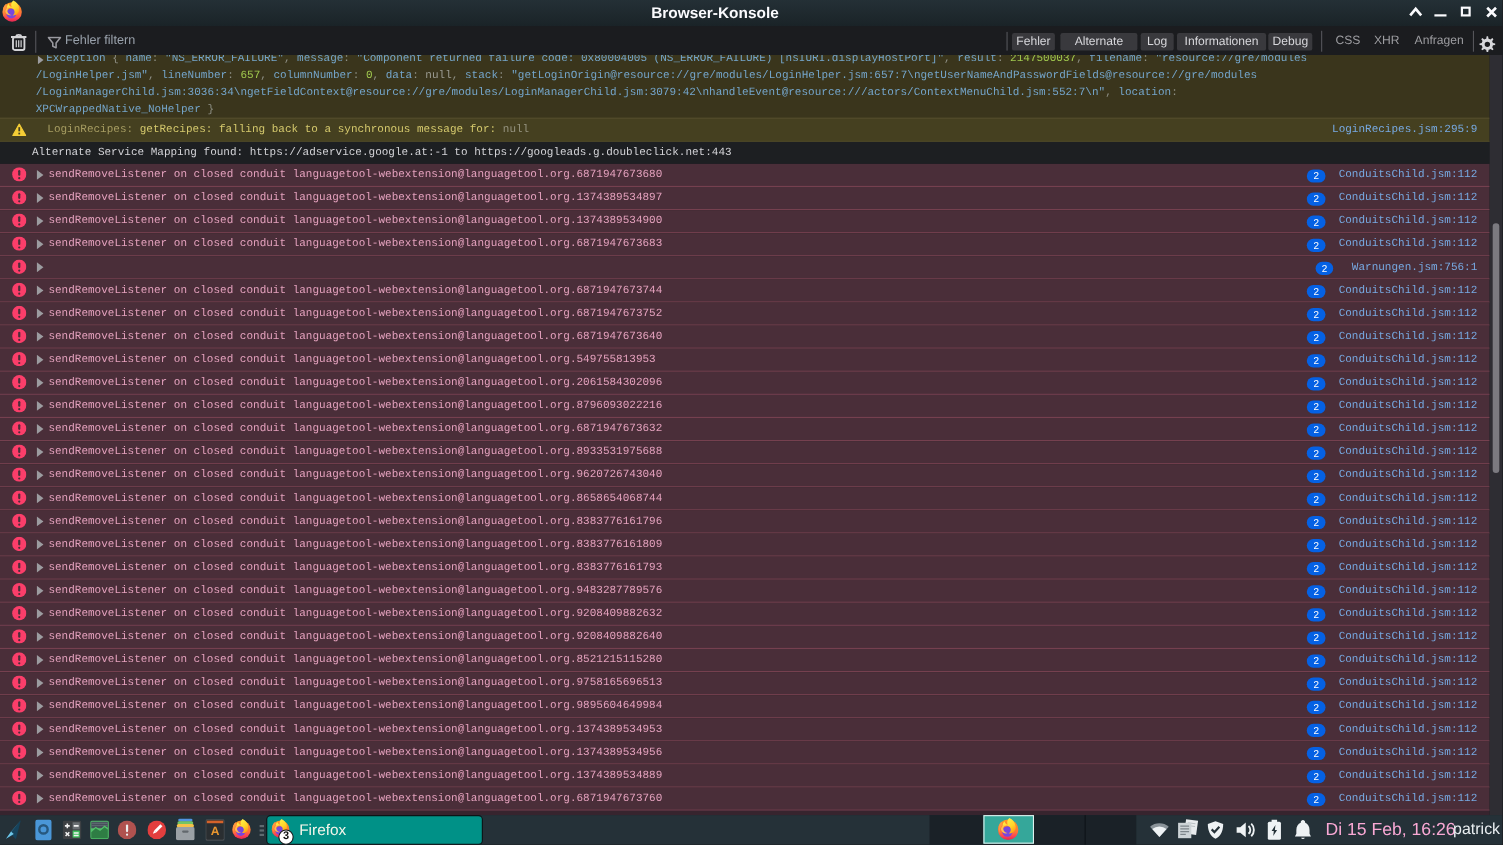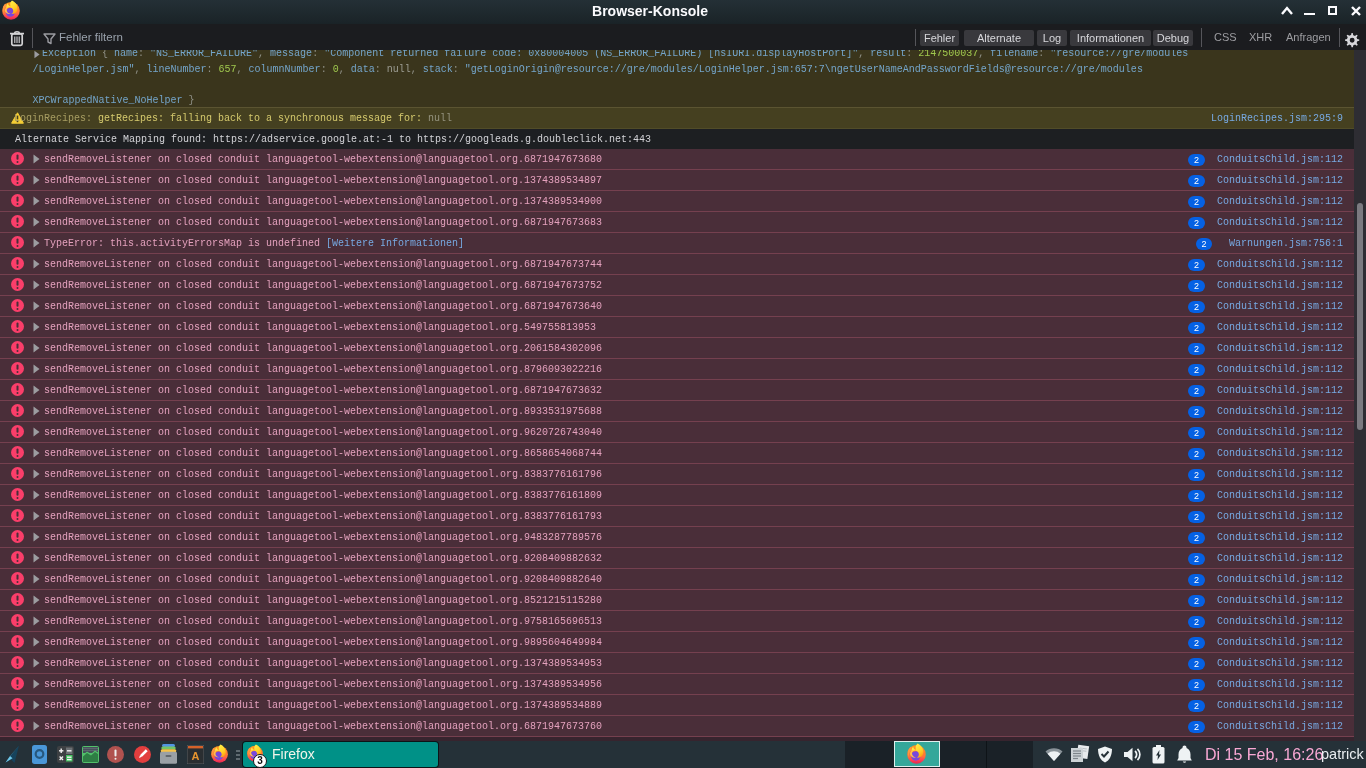--- a/index.html
+++ b/index.html
@@ -87,35 +87,36 @@
 
 <div class="abs" style="left:1354px;top:50px;width:12px;height:691px;background:#2e2d33"></div>
 <div class="abs" style="left:1357px;top:203px;width:6px;height:227px;background:#7b7a80;border-radius:3.5px"></div>
 
 <div class="abs" style="left:0;top:50px;width:1354px;height:58px;background:#3a351c;border-bottom:1px solid #5b5431;overflow:hidden">
 <svg class="abs" style="left:33.5px;top:0px" width="6" height="9" viewBox="0 0 7 10">
         <polygon points="0.5,0.5 6.5,5 0.5,9.5" fill="#9c9ca0"></polygon>
       </svg>
 <div class="mono xgray" style="position:absolute;left:42px;top:-4px;line-height:15.5px"><span class="xb">Exception</span> { <span class="xb">name</span>: <span class="xb">"NS_ERROR_FAILURE"</span>, <span class="xb">message</span>: <span class="xb">"Component returned failure code: 0x80004005 (NS_ERROR_FAILURE) [nsIURI.displayHostPort]"</span>, <span class="xb">result</span>: <span class="xg">2147500037</span>, <span class="xb">filename</span>: <span class="xb">"resource://gre/modules</span></div>
 <div class="mono xgray" style="position:absolute;left:32.5px;top:11.5px;line-height:15.5px"><span class="xb">/LoginHelper.jsm"</span>, <span class="xb">lineNumber</span>: <span class="xg">657</span>, <span class="xb">columnNumber</span>: <span class="xg">0</span>, <span class="xb">data</span>: <span class="xn">null</span>, <span class="xb">stack</span>: <span class="xb">"getLoginOrigin@resource://gre/modules/LoginHelper.jsm:657:7\ngetUserNameAndPasswordFields@resource://gre/modules</span></div>
+<div class="mono xgray" style="position:absolute;left:32.5px;top:27px;line-height:15.5px"><span class="xb">/LoginManagerChild.jsm:3036:34\ngetFieldContext@resource://gre/modules/LoginManagerChild.jsm:3079:42\nhandleEvent@resource:///actors/ContextMenuChild.jsm:552:7\n"</span>, <span class="xb">location</span>:</div>
 <div class="mono xgray" style="position:absolute;left:32.5px;top:42.5px;line-height:15.5px"><span class="xb">XPCWrappedNative_NoHelper</span> }</div>
 </div>
 
 <div class="abs" style="left:0;top:108px;width:1354px;height:21px;background:#454020;border-bottom:1px solid #514c28">
 <svg class="abs" style="left:11px;top:4px" width="13" height="12" viewBox="0 0 13 12">
         <polygon points="6.5,0.8 12.4,11.2 0.6,11.2" fill="#f5ce36" stroke="#f5ce36" stroke-width="1" stroke-linejoin="round"></polygon>
         <rect x="5.7" y="3.6" width="1.6" height="3.8" fill="#454020"></rect>
         <rect x="5.7" y="8.6" width="1.6" height="1.6" fill="#454020"></rect>
       </svg>
-<div class="mono" style="position:absolute;left:14px;top:1px;line-height:20px"><span style="color:#a79d62">LoginRecipes: </span><span style="color:#d5c96d">getRecipes: falling back to a synchronous message for: </span><span style="color:#95937f">null</span></div>
+<div class="mono" style="position:absolute;left:43px;top:1px;line-height:20px"><span style="color:#a79d62">LoginRecipes: </span><span style="color:#d5c96d">getRecipes: falling back to a synchronous message for: </span><span style="color:#95937f">null</span></div>
 <span class="loc">LoginRecipes.jsm:295:9</span>
 </div>
 
 <div class="abs" style="left:0;top:129px;width:1354px;height:20px;background:#1d1f22">
-<div class="mono" style="position:absolute;left:15px;top:1px;line-height:20px;color:#d3d3d7">Alternate Service Mapping found: https://adservice.google.at:-1 to https://googleads.g.doubleclick.net:443</div>
+<div class="mono" style="position:absolute;left:29px;top:1px;line-height:20px;color:#d3d3d7">Alternate Service Mapping found: https://adservice.google.at:-1 to https://googleads.g.doubleclick.net:443</div>
 </div>
 
 <div class="erow" style="top:149px">
 <svg class="abs" style="left:11px;top:3px" width="13" height="13" viewBox="0 0 13 13">
         <circle cx="6.5" cy="6.5" r="6.5" fill="#fb3e6a"></circle>
         <rect x="5.5" y="2.6" width="2" height="5.2" rx="1" fill="#4a2e39"></rect>
         <rect x="5.5" y="9" width="2" height="2" rx="1" fill="#4a2e39"></rect>
       </svg>
 <svg class="abs" style="left:33px;top:5px" width="7" height="10" viewBox="0 0 7 10">
         <polygon points="0.5,0.5 6.5,5 0.5,9.5" fill="#9c9ca0"></polygon>
@@ -165,21 +166,20 @@
     </div>
 <div class="erow" style="top:233px">
 <svg class="abs" style="left:11px;top:3px" width="13" height="13" viewBox="0 0 13 13">
         <circle cx="6.5" cy="6.5" r="6.5" fill="#fb3e6a"></circle>
         <rect x="5.5" y="2.6" width="2" height="5.2" rx="1" fill="#4a2e39"></rect>
         <rect x="5.5" y="9" width="2" height="2" rx="1" fill="#4a2e39"></rect>
       </svg>
 <svg class="abs" style="left:33px;top:5px" width="7" height="10" viewBox="0 0 7 10">
         <polygon points="0.5,0.5 6.5,5 0.5,9.5" fill="#9c9ca0"></polygon>
       </svg>
-<div class="mono" style="position:absolute;left:44px;top:1px;line-height:20px"><span class="etxt">TypeError: this.activityErrorsMap is undefined </span><span class="lnk">[Weitere Informationen]</span></div>
 <div class="badge" style="right:142px;width:16px">2</div>
       <span class="loc">Warnungen.jsm:756:1</span>
     </div>
 <div class="erow" style="top:254px">
 <svg class="abs" style="left:11px;top:3px" width="13" height="13" viewBox="0 0 13 13">
         <circle cx="6.5" cy="6.5" r="6.5" fill="#fb3e6a"></circle>
         <rect x="5.5" y="2.6" width="2" height="5.2" rx="1" fill="#4a2e39"></rect>
         <rect x="5.5" y="9" width="2" height="2" rx="1" fill="#4a2e39"></rect>
       </svg>
 <svg class="abs" style="left:33px;top:5px" width="7" height="10" viewBox="0 0 7 10">

